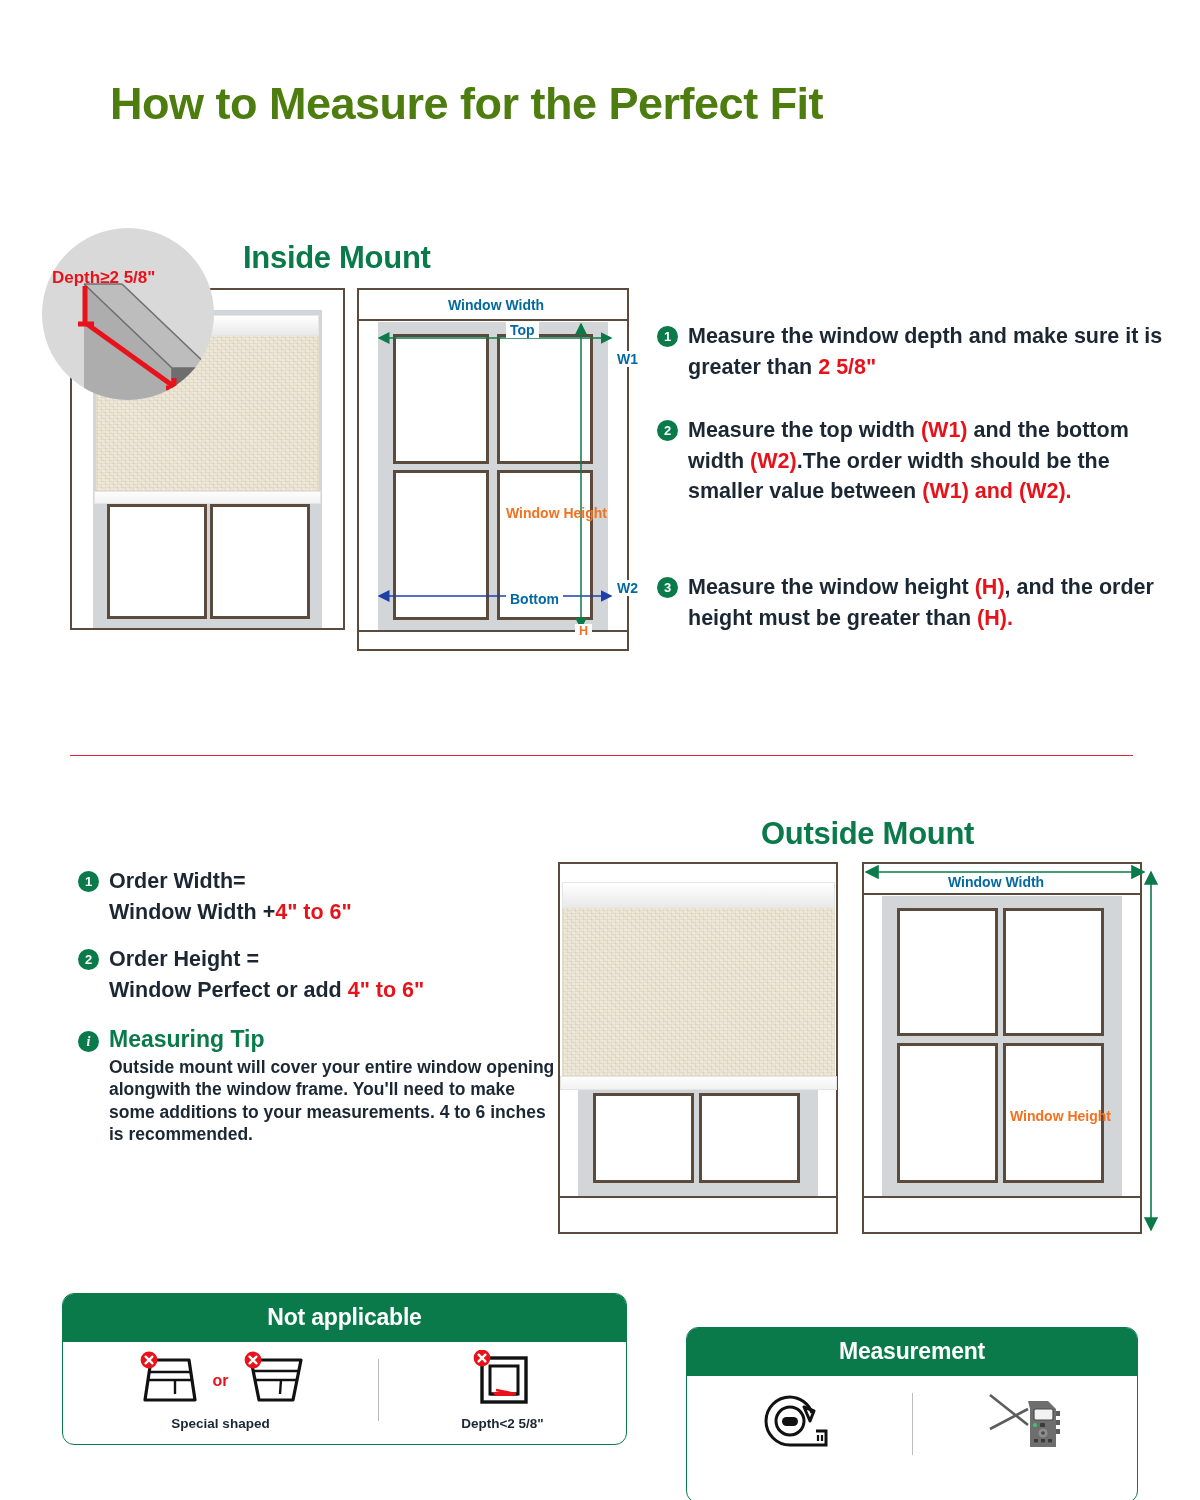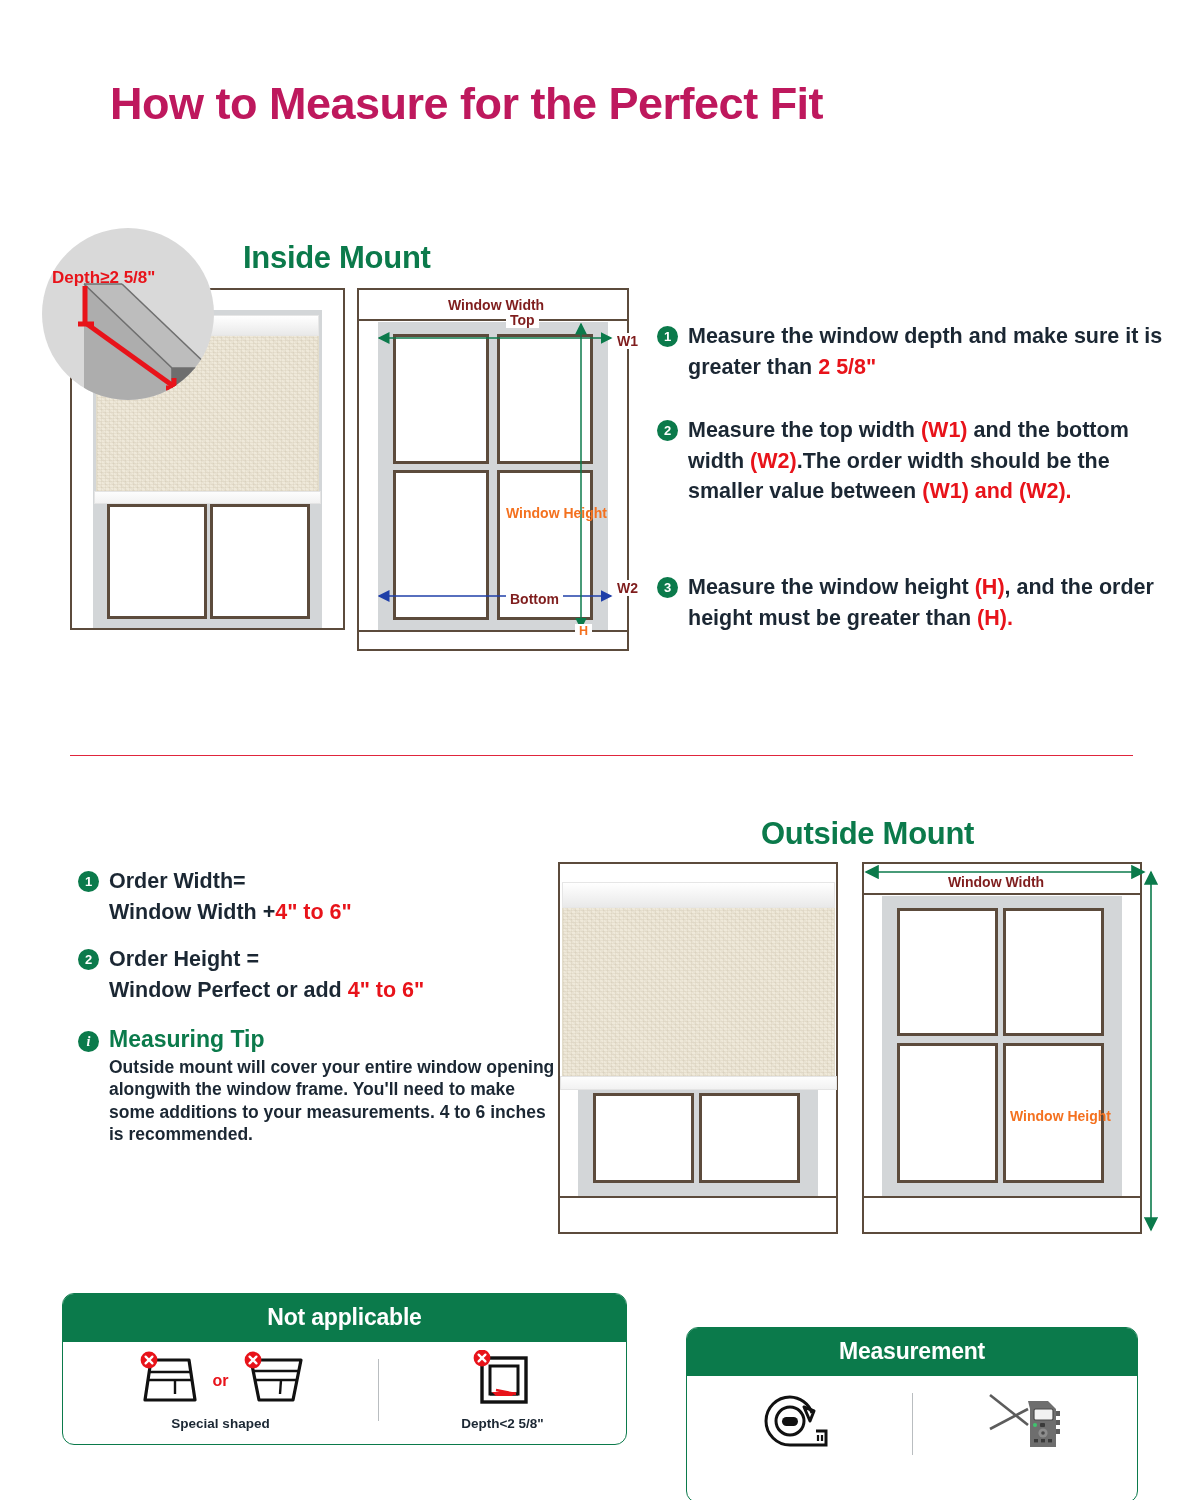--- a/index.html
+++ b/index.html
@@ -13,21 +13,21 @@
     overflow: hidden;
   }
 
   
   .page-title {
     position: absolute;
     left: 110px; top: 78px;
     font-size: 45px;
     font-weight: bold;
     letter-spacing: -0.5px;
-    color: #be185d;
+    color: #4d7c0f;
   }
 
   
   .sect-head {
     position: absolute;
     font-size: 31px;
     font-weight: bold;
     color: #0b7a4b;
     letter-spacing: -0.3px;
   }
@@ -124,21 +124,21 @@
   .tip-body {
     font-size: 17.5px; font-weight: bold; line-height: 1.28;
     color: #1b2733; margin-top: 3px;
   }
 
   
   .dim-label {
     position: absolute;
     font-size: 14px;
     font-weight: bold;
-    color: #7f1d1d;
+    color: #0369a1;
     background: #ffffff;
     padding: 0 4px;
     white-space: nowrap;
   }
   .dim-label.orange { color: #f4711f; }
   .dim-label.small { font-size: 12.5px; }
 
   
   .card {
     position: absolute;
@@ -244,22 +244,22 @@
     </defs>
 
     <line x1="22" y1="50" x2="254" y2="50" stroke="#0b7a4b" stroke-width="1.5" marker-end="url(#ag)" marker-start="url(#agr)"></line>
 
     <line x1="22" y1="308" x2="254" y2="308" stroke="#1f3fa8" stroke-width="1.5" marker-end="url(#ab)" marker-start="url(#abr)"></line>
 
     <line x1="224" y1="36" x2="224" y2="340" stroke="#0b7a4b" stroke-width="1.5" marker-end="url(#ag)" marker-start="url(#agr)"></line>
   </svg>
 
   <div class="dim-label" style="left:444px; top:297px;">Window Width</div>
-  <div class="dim-label" style="left:506px; top:312px;">Top</div>
-  <div class="dim-label" style="left:613px; top:333px;">W1</div>
+  <div class="dim-label" style="left:506px; top:322px;">Top</div>
+  <div class="dim-label" style="left:613px; top:351px;">W1</div>
   <div class="dim-label orange" style="left:506px; top:505px; line-height:1.15; background:transparent; padding:0;">
     <span style="display:inline-block; width:60px;">Window Height</span>
   </div>
   <div class="dim-label" style="left:506px; top:591px;">Bottom</div>
   <div class="dim-label" style="left:613px; top:580px;">W2</div>
   <div class="dim-label orange small" style="left:575px; top:624px;">H</div>
 </div>
 
 <div class="step" style="left:657px; top:321px; width:525px;">
   <div class="badge">1</div>

